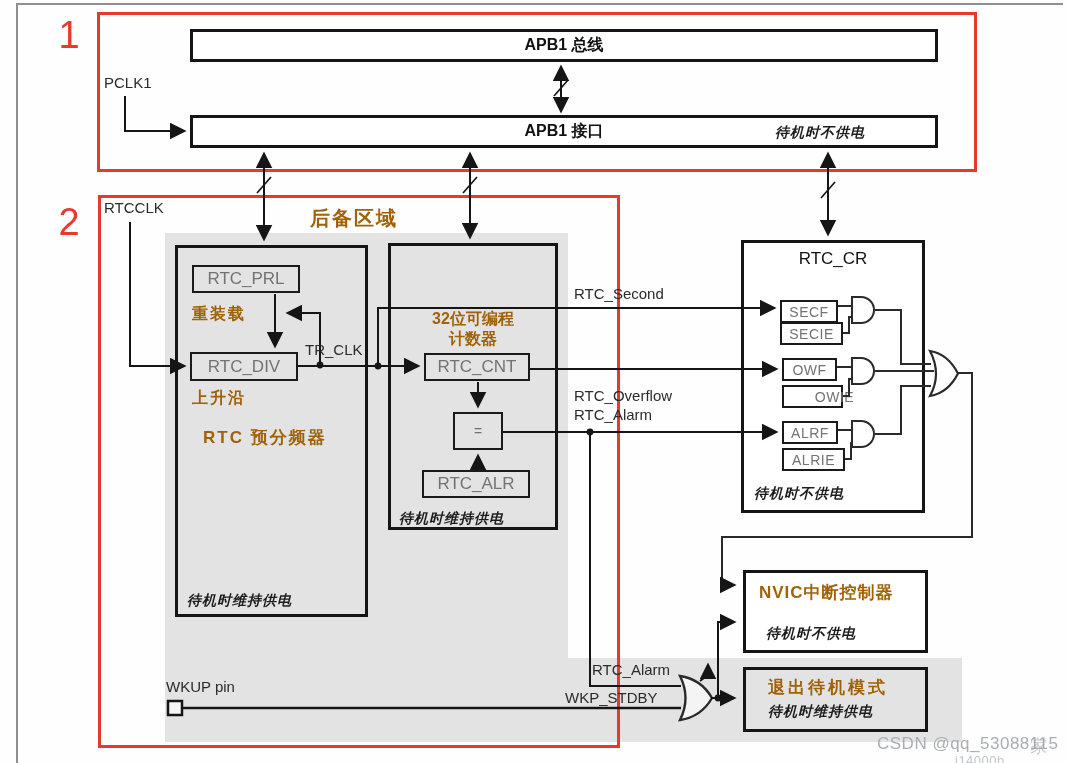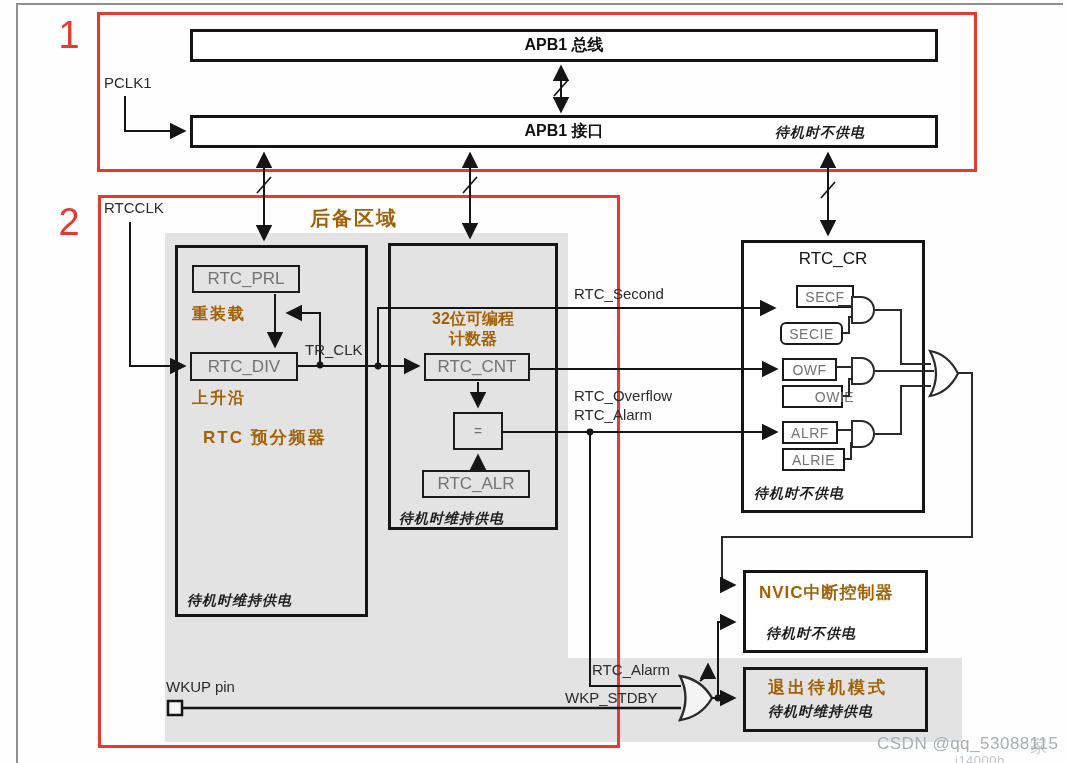--- a/index.html
+++ b/index.html
@@ -148,22 +148,22 @@
   <span class="lbl" style="left:574px;top:285px;">RTC_Second</span>
   <span class="lbl" style="left:574px;top:364px;margin-top:23px;">RTC_Overflow</span>
   <span class="lbl" style="left:574px;top:406px;">RTC_Alarm</span>
   <span class="lbl" style="left:592px;top:661px;">RTC_Alarm</span>
   <span class="lbl" style="left:565px;top:689px;">WKP_STDBY</span>
   <span class="lbl" style="left:166px;top:678px;">WKUP pin</span>
 
   <div class="box" style="left:741px;top:240px;width:184px;height:273px;">
     <div style="text-align:center;font-size:17px;margin-top:6px;">RTC_CR</div>
   </div>
-  <div class="reg small white" style="left:780px;top:285px;width:58px;height:23px;margin-left:16px;">SECF</div>
-  <div class="reg small white" style="left:780px;top:322px;width:63px;height:23px;border-radius:6px;">SECIE</div>
+  <div class="reg small white" style="left:780px;top:300px;width:58px;height:23px;">SECF</div>
+  <div class="reg small white" style="left:780px;top:322px;width:63px;height:23px;">SECIE</div>
   <div class="reg small white" style="left:782px;top:358px;width:55px;height:23px;text-align:right;">OWF</div>
   <div class="reg small white" style="left:782px;top:385px;width:61px;height:23px;padding-left:44px;">OWIE</div>
   <div class="reg small white" style="left:782px;top:421px;width:56px;height:23px;">ALRF</div>
   <div class="reg small white" style="left:782px;top:448px;width:63px;height:23px;">ALRIE</div>
   <span class="note" style="left:754px;top:485px;">待机时不供电</span>
 
   <div class="box" style="left:743px;top:570px;width:185px;height:83px;">
     <div class="cn" style="margin:8px 0 0 13px;font-size:17px;letter-spacing:1px;">NVIC中断控制器</div>
     <span class="note" style="left:20px;top:52px;">待机时不供电</span>
   </div>

